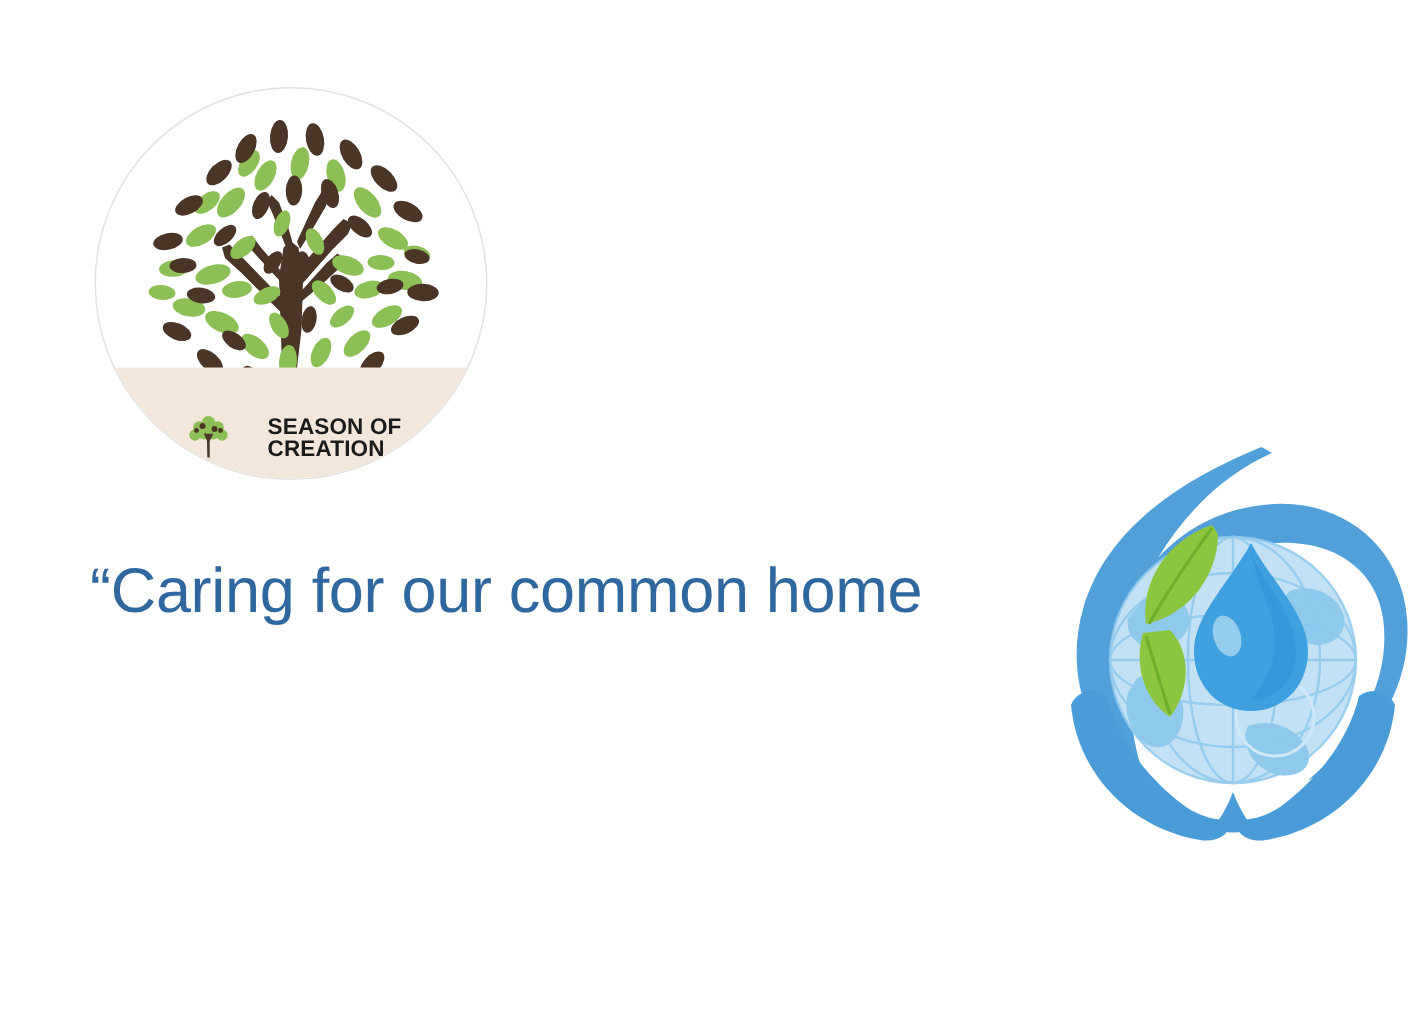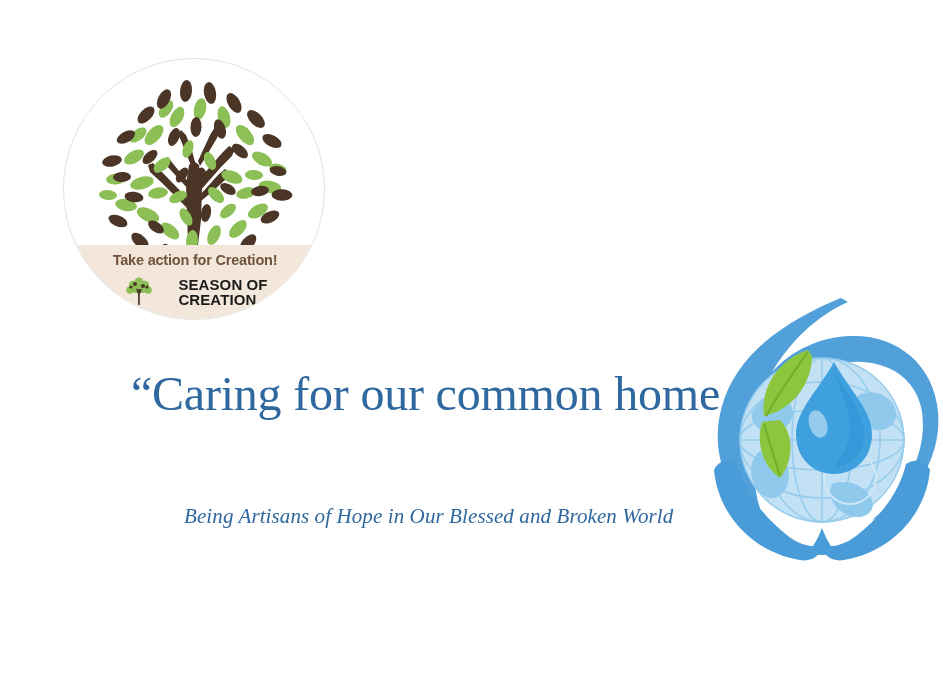--- a/index.html
+++ b/index.html
@@ -89,27 +89,26 @@
   #badge-wordmark-text span { display: block; }
 
   
   #quote-block {
     position: absolute;
     left: 60px;
     top: 364px;
     width: 660px;
   }
   .quote-line {
-    font-family: Liberation Serif, serif;
-    font-size: 48px;
+    font-family: Liberation Sans, sans-serif;
+    font-size: 42px;
     line-height: 60px;
     color: #2f679f;
     white-space: nowrap;
     letter-spacing: -0.2px;
-    text-align: right;
   }
   #quote-subtitle {
     position: absolute;
     left: 184px;
     top: 503px;
     font-family: "Liberation Serif", "DejaVu Serif", serif;
     font-style: italic;
     font-size: 21px;
     line-height: 26px;
     color: #2f679f;
@@ -207,21 +206,20 @@
         <ellipse cx="74" cy="162" rx="9" ry="5" transform="rotate(35 74 162)"></ellipse>
         <ellipse cx="100" cy="110" rx="8.5" ry="4.8" transform="rotate(-55 100 110)"></ellipse>
         <ellipse cx="146" cy="124" rx="8.5" ry="4.8" transform="rotate(-150 146 124)"></ellipse>
         <ellipse cx="40" cy="112" rx="9" ry="5" transform="rotate(-2 40 112)"></ellipse>
         <ellipse cx="196" cy="106" rx="8.5" ry="4.8" transform="rotate(-168 196 106)"></ellipse>
       </g>
     </svg>
 
     <div id="badge-banner"></div>
 
-    <div id="badge-tagline">Take action for Creation!</div>
 
     <div id="badge-wordmark">
       <svg id="badge-mini-tree" viewBox="0 0 34 34">
         <g fill="#8cbf55">
           <circle cx="11" cy="10" r="4.2"></circle>
           <circle cx="17" cy="7" r="4.6"></circle>
           <circle cx="23" cy="10" r="4.2"></circle>
           <circle cx="8" cy="15" r="3.8"></circle>
           <circle cx="26" cy="15" r="3.8"></circle>
           <circle cx="14" cy="14" r="4"></circle>
@@ -240,21 +238,20 @@
         <span>SEASON OF</span>
         <span>CREATION</span>
       </div>
     </div>
   </div>
 
   <div id="quote-block">
     <div class="quote-line">“Caring for our common home</div>
   </div>
 
-  <div id="quote-subtitle">Being Artisans of Hope in Our Blessed and Broken World</div>
 
   <div id="emblem">
     <svg viewBox="0 0 243 292">
 
       <path d="M141 10
                C 92 30, 38 62, 22 118
                C 8 168, 30 212, 66 238
                C 52 204, 48 164, 66 130
                C 86 92, 124 72, 162 74
                C 196 76, 218 96, 222 124

